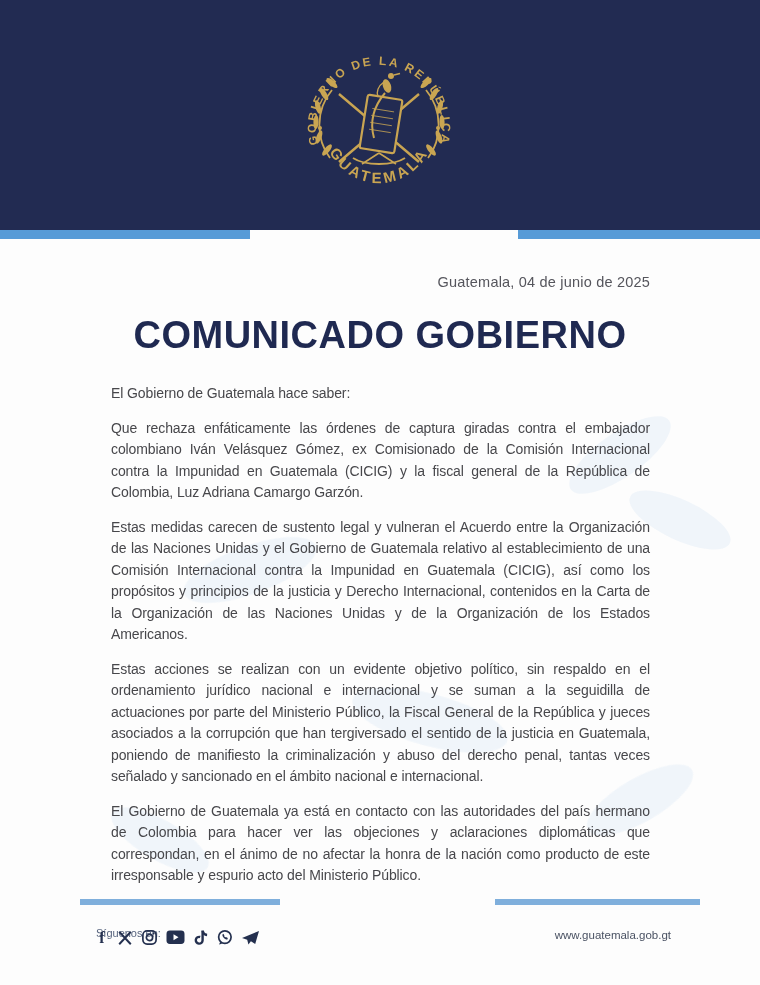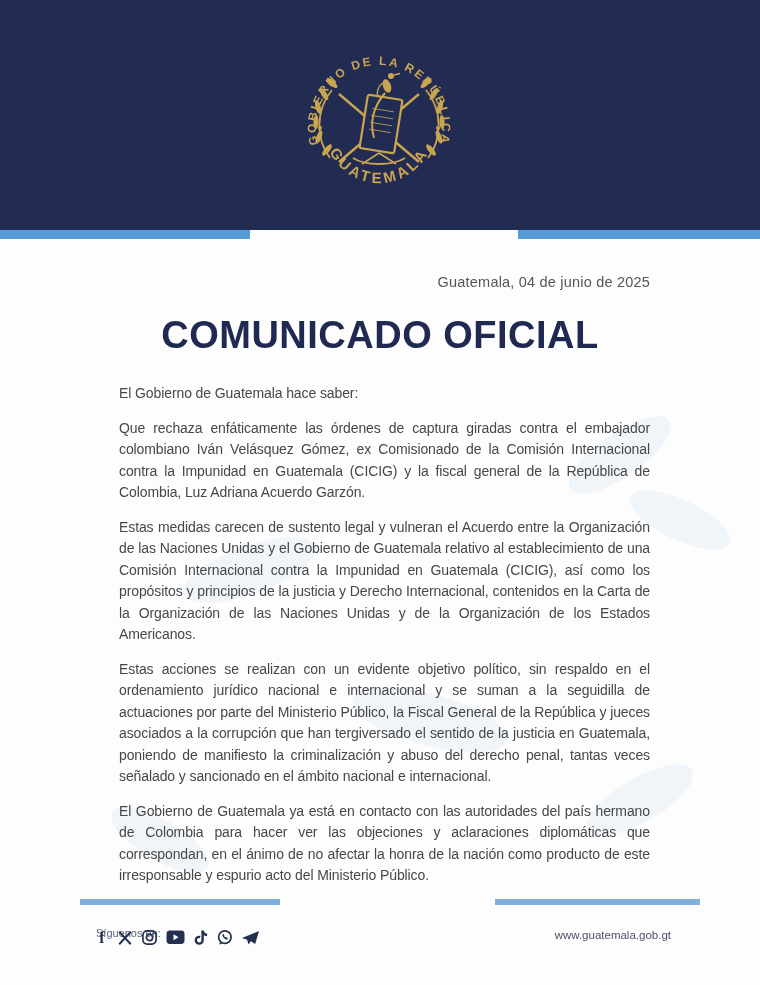--- a/index.html
+++ b/index.html
@@ -11,21 +11,21 @@
   .accent-bar.left{left:0;width:250px;}
   .accent-bar.right{left:518px;width:242px;}
   
   .date-line{position:absolute;top:274px;right:110px;font-size:14.5px;color:#55555c;
              letter-spacing:.2px;}
   .page-title{position:absolute;top:314px;left:0;width:760px;text-align:center;
               font-size:38px;font-weight:900;color:#1f2951;letter-spacing:.5px;}
   
   .body-text{position:absolute;top:383px;left:111px;width:539px;color:#47474b;
              font-size:14px;line-height:21.5px;text-align:justify;letter-spacing:-.1px;}
-  .body-text p{margin:0 0 13px 8px;}
+  .body-text p{margin:0 0 13px 0;}
   
   .watermark{position:absolute;left:0;top:240px;width:760px;height:660px;pointer-events:none;}
   
   .footer-bar{position:absolute;top:899px;height:6px;background:#7fafdc;}
   .footer-bar.left{left:80px;width:200px;}
   .footer-bar.right{left:495px;width:205px;}
   .follow-label{position:absolute;left:96px;top:927px;font-size:11px;color:#57647e;}
   .social-row{position:absolute;left:95px;top:929px;display:flex;gap:8px;align-items:center;}
   .social-row svg{display:block;}
   .website{position:absolute;top:929px;right:89px;font-size:11.5px;color:#4a5263;}
@@ -102,25 +102,25 @@
       <ellipse cx="620" cy="215" rx="60" ry="22" transform="rotate(-35 620 215)"></ellipse>
       <ellipse cx="680" cy="280" rx="55" ry="20" transform="rotate(25 680 280)"></ellipse>
       <ellipse cx="250" cy="330" rx="70" ry="24" transform="rotate(-20 250 330)"></ellipse>
       <ellipse cx="430" cy="480" rx="80" ry="26" transform="rotate(15 430 480)"></ellipse>
       <ellipse cx="640" cy="560" rx="60" ry="22" transform="rotate(-30 640 560)"></ellipse>
       <ellipse cx="160" cy="600" rx="55" ry="20" transform="rotate(30 160 600)"></ellipse>
     </g>
   </svg>
 
   <div class="date-line">Guatemala, 04 de junio de 2025</div>
-  <div class="page-title">COMUNICADO OFICIAL</div>
+  <div class="page-title">COMUNICADO GOBIERNO</div>
 
   <div class="body-text">
     <p>El Gobierno de Guatemala hace saber:</p>
-    <p>Que rechaza enfáticamente  las órdenes de captura giradas contra el embajador colombiano Iván Velásquez Gómez, ex Comisionado de la Comisión Internacional contra la Impunidad en Guatemala (CICIG) y la fiscal general de la República de Colombia, Luz Adriana Acuerdo Garzón.</p>
+    <p>Que rechaza enfáticamente  las órdenes de captura giradas contra el embajador colombiano Iván Velásquez Gómez, ex Comisionado de la Comisión Internacional contra la Impunidad en Guatemala (CICIG) y la fiscal general de la República de Colombia, Luz Adriana Camargo Garzón.</p>
     <p>Estas medidas carecen de sustento legal y vulneran  el Acuerdo entre la Organización de las Naciones Unidas y el Gobierno de Guatemala relativo al establecimiento de una Comisión Internacional contra la Impunidad en Guatemala (CICIG), así como los propósitos y principios de la justicia y Derecho Internacional, contenidos en la Carta de la Organización de las Naciones Unidas y de la Organización de los Estados Americanos.</p>
     <p>Estas acciones se realizan con un evidente objetivo político, sin respaldo en el ordenamiento jurídico nacional e internacional y se suman a la seguidilla de actuaciones por parte del Ministerio Público, la Fiscal General de la República y jueces asociados a la corrupción que han tergiversado el sentido de la justicia en Guatemala, poniendo de manifiesto la criminalización y abuso del derecho penal, tantas veces señalado y sancionado en el ámbito nacional e internacional.</p>
     <p>El Gobierno de Guatemala ya está en contacto con las autoridades del país hermano de Colombia para hacer ver las objeciones y aclaraciones diplomáticas que correspondan, en el ánimo de no afectar la honra de la nación como producto de este irresponsable y espurio acto del Ministerio Público.</p>
   </div>
 
   <div class="footer-bar left"></div>
   <div class="footer-bar right"></div>
   <div class="follow-label">Síguenos en:</div>
 
   <div class="social-row">

